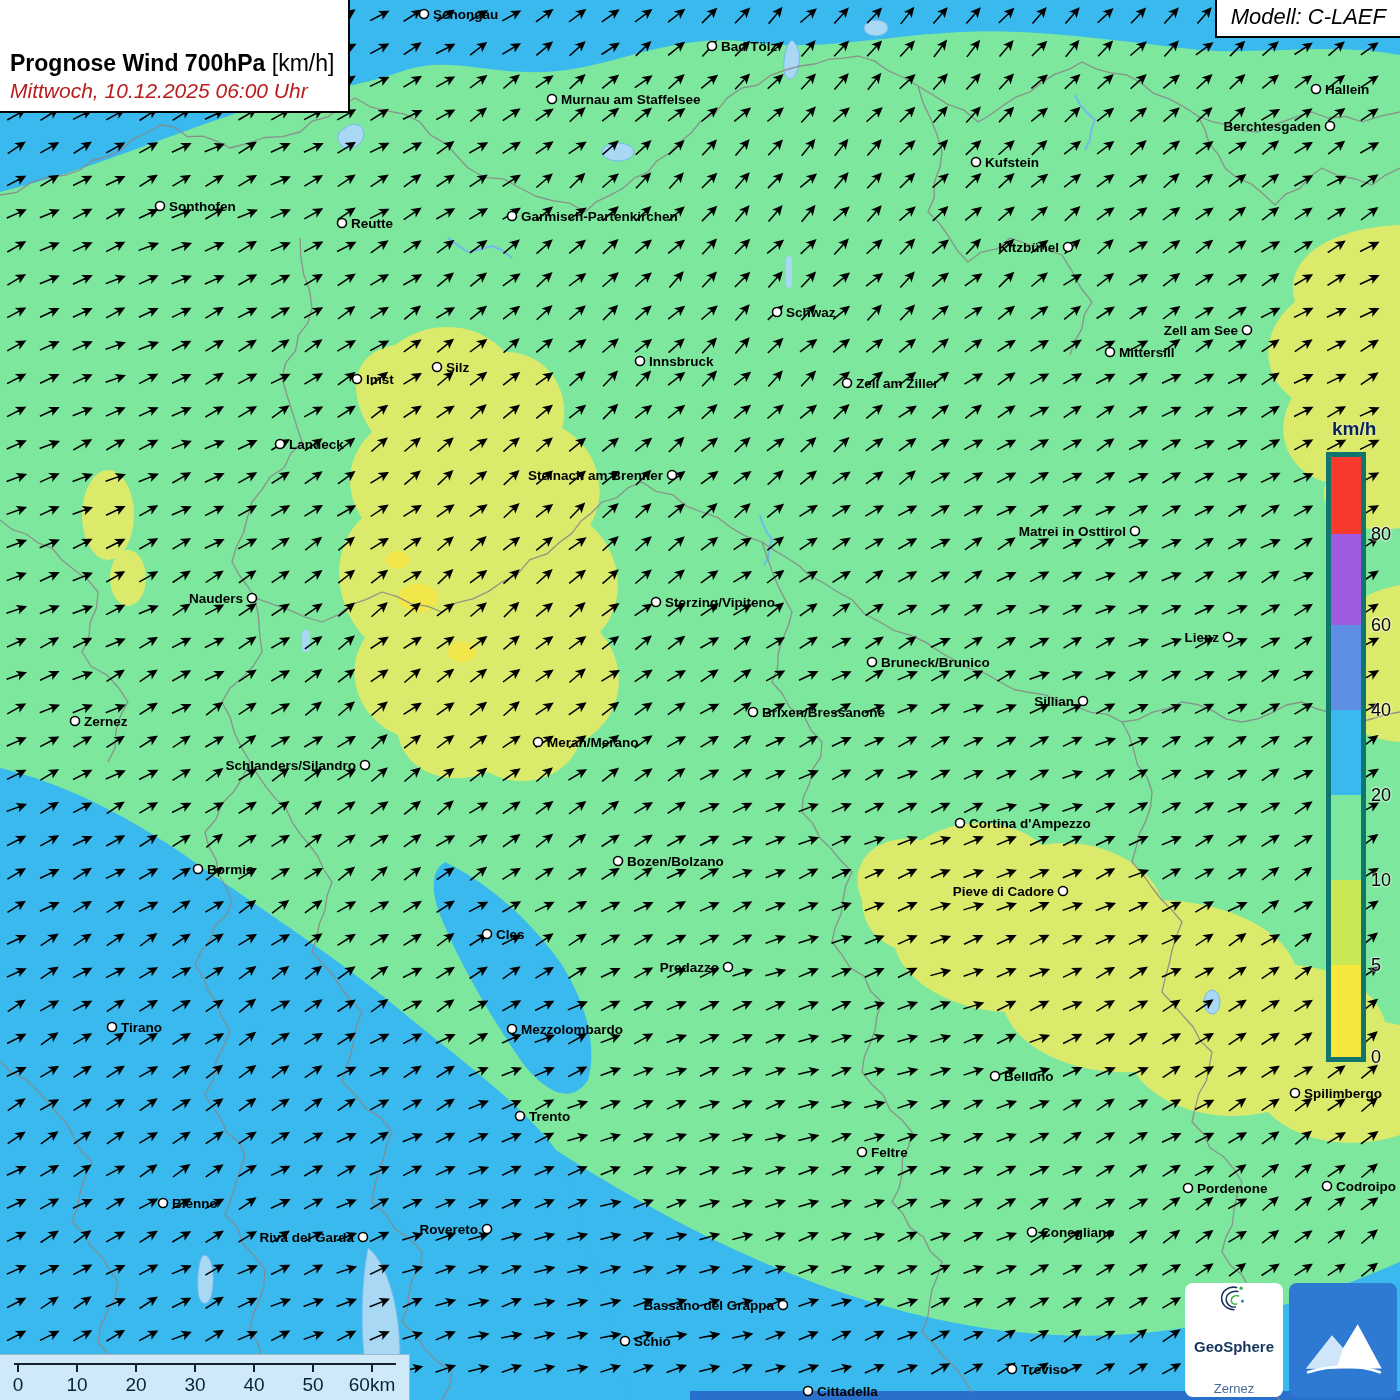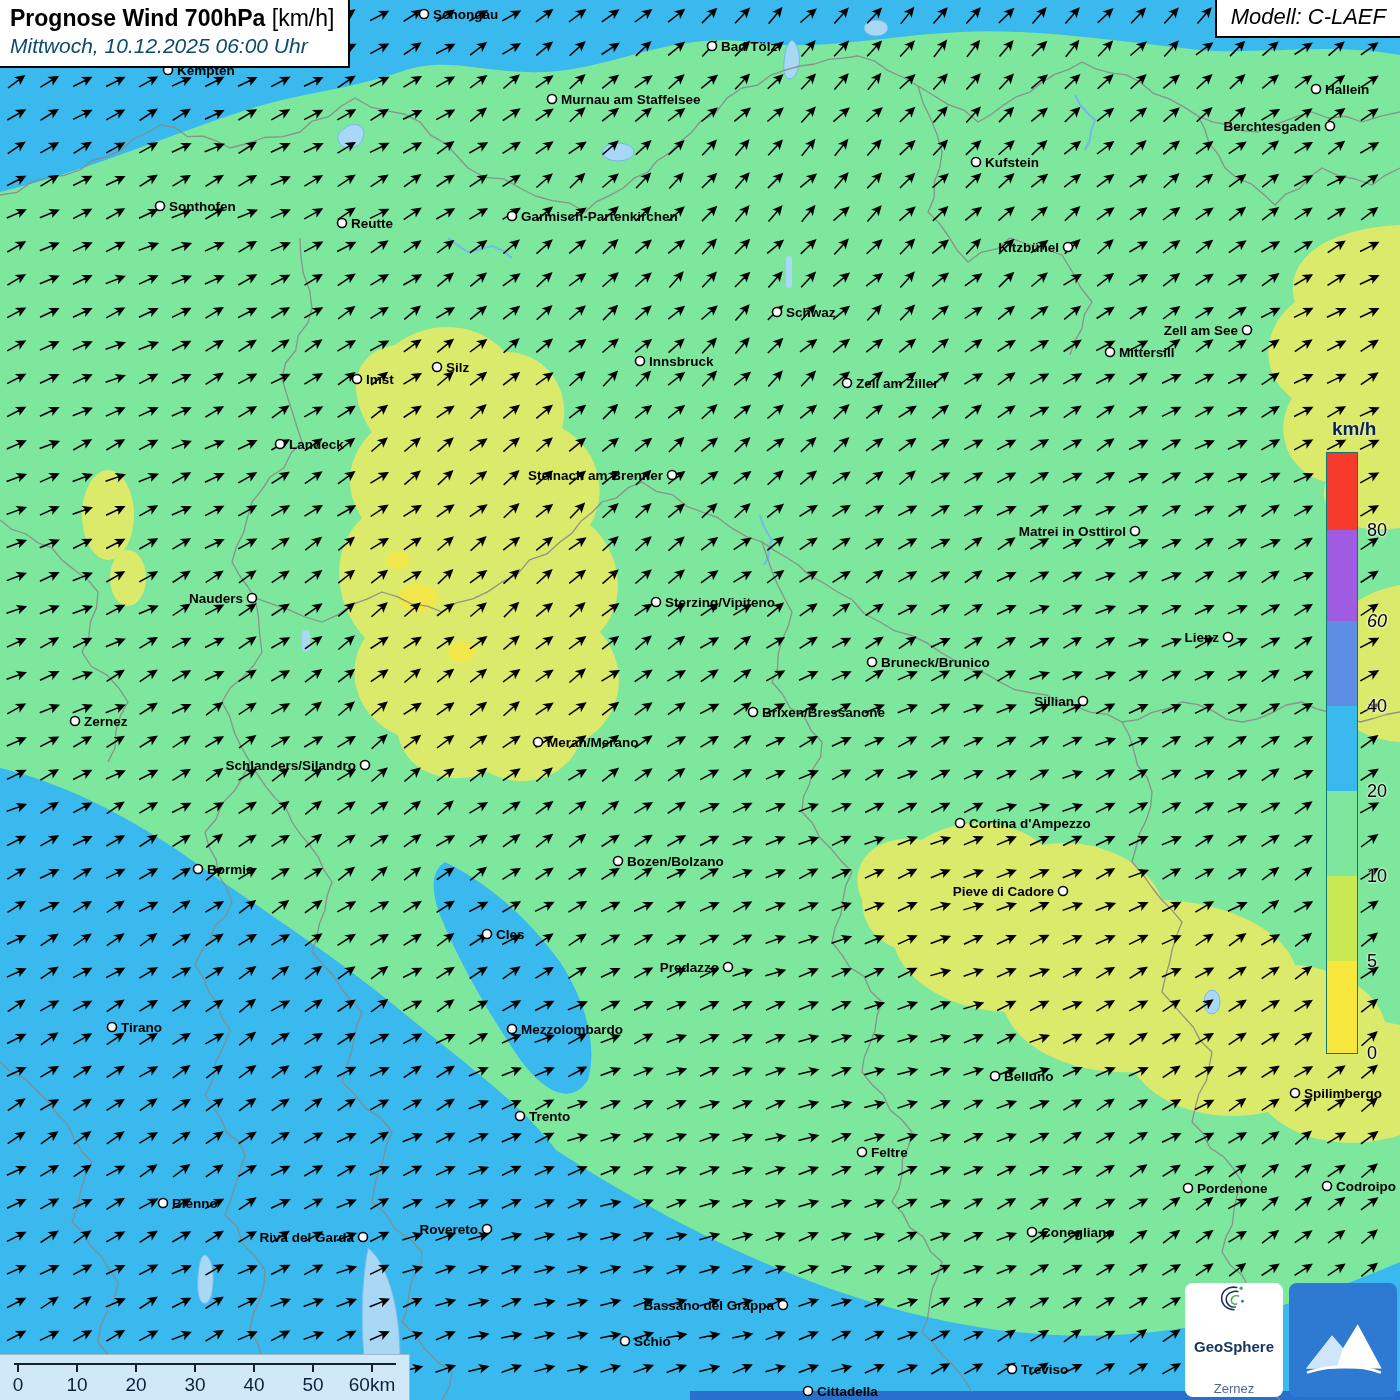--- a/index.html
+++ b/index.html
@@ -3,28 +3,28 @@
 <meta charset="utf-8">
 <style>
   html,body{margin:0;padding:0;}
   body{
     width:1400px;height:1400px;position:relative;overflow:hidden;
     font-family:"Liberation Sans", sans-serif;background:#7de79d;
   }
   #map-svg{position:absolute;left:0;top:0;}
   .panel{position:absolute;background:#fff;box-sizing:border-box;}
   .title-box{left:0;top:0;border:2px solid #000;border-top:none;border-left:none;padding:5px 14px 8px 10px;z-index:30;}
-  .title-line1{font-size:23px;font-weight:bold;color:#000;white-space:nowrap;}
+  .title-line1{font-size:23px;font-weight:bold;color:#000;white-space:nowrap;margin-top:45px;}
   .title-line1 .unit{font-weight:normal;}
-  .subtitle{font-size:21px;font-style:italic;color:#0c4a6e;margin-top:2px;white-space:nowrap;}
+  .subtitle{font-size:21px;font-style:italic;color:#b91c1c;margin-top:2px;white-space:nowrap;}
   .model-box{right:0;top:0;border:2px solid #000;border-top:none;border-right:none;padding:4px 14px 6px 14px;
     font-size:22px;font-style:italic;color:#000;z-index:30;white-space:nowrap;}
   .legend{position:absolute;left:1326px;top:418px;width:80px;z-index:20;}
   .legend-title{font-size:19px;font-weight:bold;color:#0a2550;margin:0 0 6px 6px;text-shadow:0 0 2px #fff;}
-  .legend-bar{position:relative;width:30px;border:1px solid #0f766e;margin-top:12px;}
+  .legend-bar{position:relative;width:30px;border:5px solid #0f766e;margin-top:12px;}
   .legend-seg{width:100%;}
   .legend-tick{position:absolute;left:40px;transform:translateY(-50%);font-size:18px;color:#000;
     text-shadow:0 0 2px #fff,0 0 3px #fff;white-space:nowrap;}
   .scalebar{left:0;top:1354px;width:410px;height:46px;background:#cfe9f8;border-top:1px solid #9cbacb;
     border-right:1px solid #9cbacb;z-index:20;}
   .geosphere-box{left:1185px;top:1283px;width:98px;height:114px;background:#fff;border-radius:8px;
     display:flex;flex-direction:column;align-items:center;justify-content:center;z-index:20;gap:26px;}
   .geo-name{font-size:15px;font-weight:bold;color:#14345c;line-height:1.1;}
   .geo-country{font-size:13px;color:#47699a;line-height:1.2;}
   .mountain-box{left:1289px;top:1283px;width:108px;height:114px;background:#2e7ad2;border-radius:8px;
@@ -303,21 +303,21 @@
   <div class="legend-title">km/h</div>
   <div class="legend-bar" id="legend-bar">
       <div class="legend-seg" style="height: 77px; background: rgb(248, 58, 44);"></div>
       <div class="legend-seg" style="height: 91px; background: rgb(159, 92, 226);"></div>
       <div class="legend-seg" style="height: 85px; background: rgb(94, 142, 228);"></div>
       <div class="legend-seg" style="height: 85px; background: rgb(57, 185, 238);"></div>
       <div class="legend-seg" style="height: 85px; background: rgb(125, 231, 157);"></div>
       <div class="legend-seg" style="height: 85px; background: rgb(200, 232, 84);"></div>
       <div class="legend-seg" style="height: 92px; background: rgb(247, 231, 60);"></div>
       <div class="legend-tick" style="top: 77px;">80</div>
-      <div class="legend-tick" style="top: 168px; font-style: italic;">60</div>
+      <div class="legend-tick" style="top: 168px;">60</div>
       <div class="legend-tick" style="top: 253px;">40</div>
       <div class="legend-tick" style="top: 338px;">20</div>
       <div class="legend-tick" style="top: 423px;">10</div>
       <div class="legend-tick" style="top: 508px;">5</div>
       <div class="legend-tick" style="top: 600px;">0</div>
     </div>
 </div>
 
 <div class="panel scalebar">
   <svg id="scalebar-svg" width="410" height="46" viewBox="0 0 410 46">

